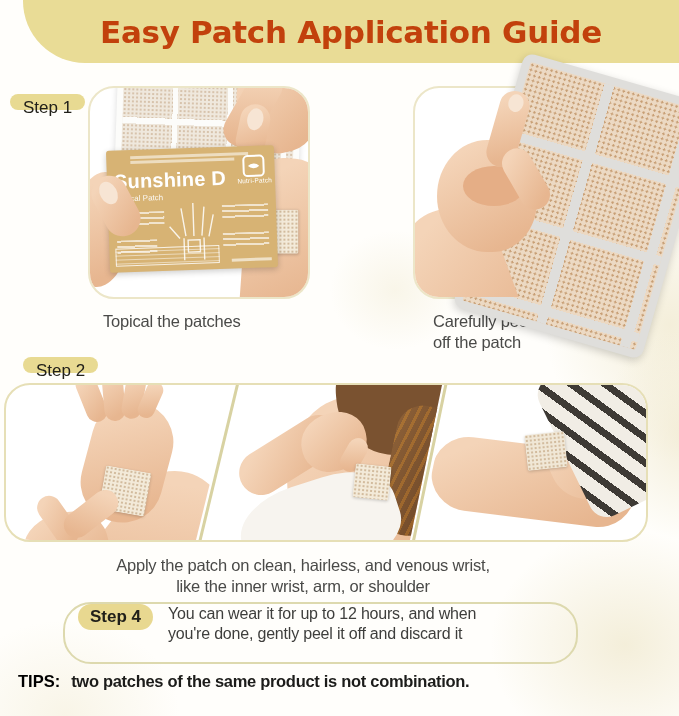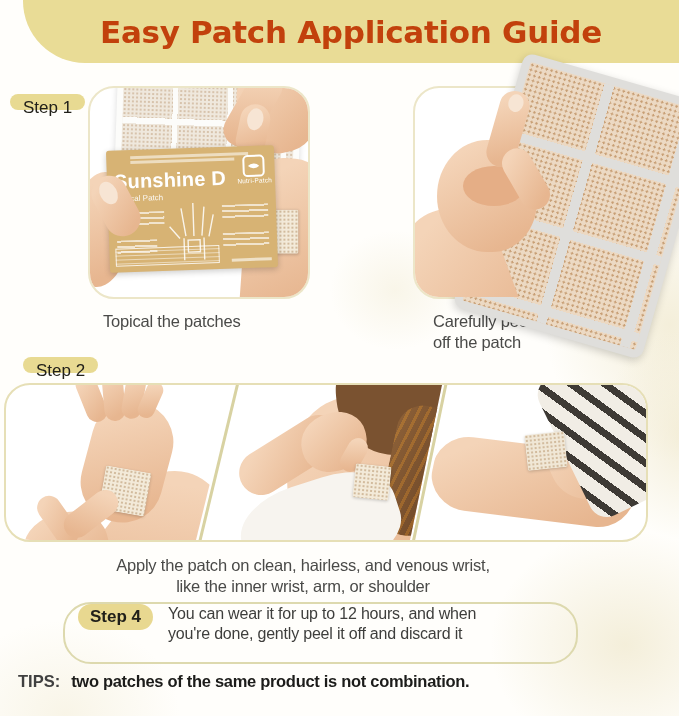--- a/index.html
+++ b/index.html
@@ -64,21 +64,21 @@
   
   .divider{position:absolute;width:3px;height:175px;top:-9px;background:#d8d2a2;z-index:5;}
   
   .step4{position:absolute;left:63px;top:602px;width:515px;height:62px;border:2px solid #ddd9ae;
          border-radius:28px;box-sizing:border-box;display:flex;align-items:flex-start;gap:15px;padding:0 10px 4px 13px;}
   .step4 .badge4{background:#e8d890;color:#21201a;font-weight:bold;font-size:17px;line-height:26px;
                  height:26px;padding:0 12px;border-radius:13px;white-space:nowrap;}
   .step4-text{color:#3e3e3c;font-size:16px;line-height:20px;letter-spacing:-.2px;}
   
   .tips{position:absolute;left:18px;top:670px;display:flex;gap:6px;}
-  .tips-label{color:#404040;font-weight:bold;font-size:16.5px;line-height:22px;}
+  .tips-label{color:#000000;font-weight:bold;font-size:16.5px;line-height:22px;}
   .tips-text{color:#1c1c1a;font-weight:bold;font-size:16.5px;line-height:22px;letter-spacing:-.3px;}
   .tips-text .l2{padding-left:5px;}
 </style>
 </head>
 <body>
 
 <div class="page">
 
   <div class="wm" style="left:545px;top:190px;width:250px;height:270px;"></div>
   <div class="wm" style="left:330px;top:230px;width:130px;height:120px;opacity:.55;"></div>

